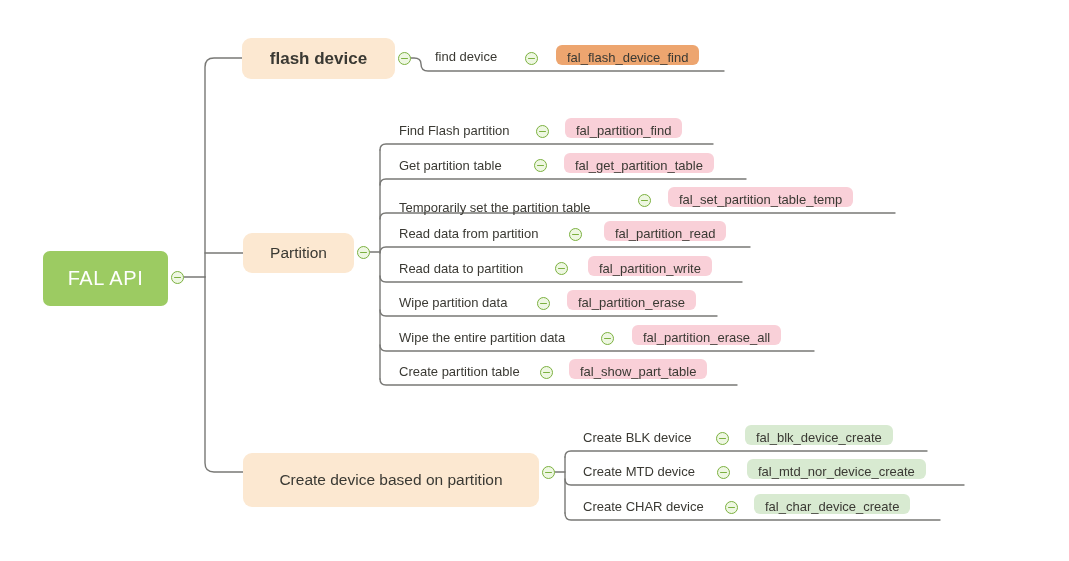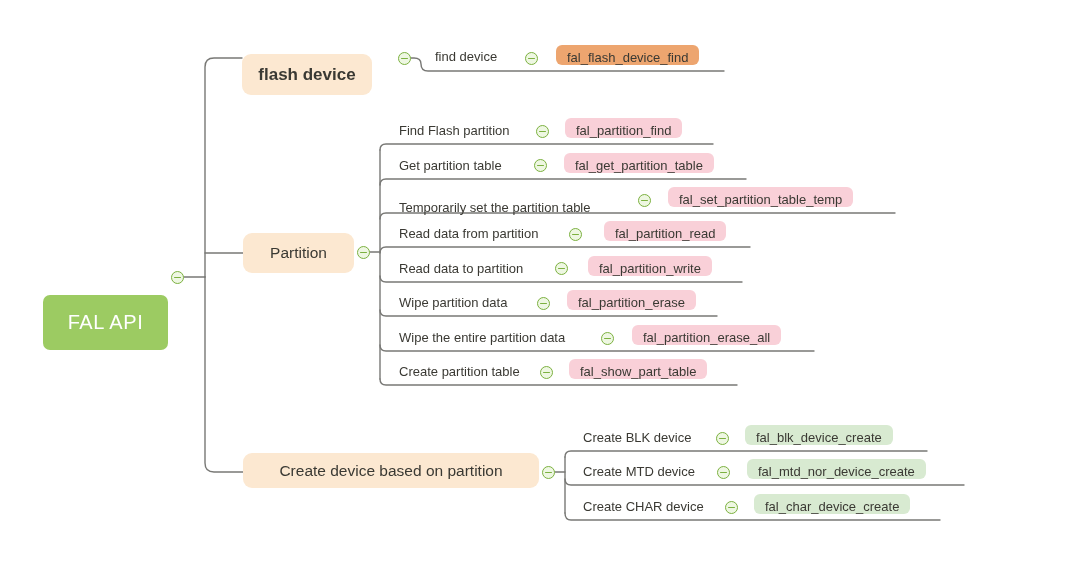--- a/index.html
+++ b/index.html
@@ -70,26 +70,26 @@
     <path d="M380,345 Q380,351 386,351 H814" stroke="#787875"></path>
     <path d="M380,379 Q380,385 386,385 H737" stroke="#787875"></path>
 
     <path d="M555,472 H565" stroke="#787875"></path>
     <path d="M565,457 V513" stroke="#787875"></path>
     <path d="M565,457 Q565,451 571,451 H927" stroke="#787875"></path>
     <path d="M565,479 Q565,485 571,485 H964" stroke="#787875"></path>
     <path d="M565,513 Q565,520 571,520 H940" stroke="#787875"></path>
   </svg>
 
-  <div class="root-topic" style="left:43px;top:251px;width:125px;height:55px;margin-top:44px;">FAL API</div>
+  <div class="root-topic" style="left:43px;top:251px;width:125px;height:55px;">FAL API</div>
   <div class="ci" style="left:171px;top:271px;">
       <div class="minus"></div>
     </div>
 
-  <div class="branch-topic t-lg" style="left:242px;top:54px;width:130px;height:41px;">flash device</div>
+  <div class="branch-topic t-lg" style="left:242px;top:38px;width:153px;height:41px;">flash device</div>
   <div class="ci" style="left:398px;top:52px;">
       <div class="minus"></div>
     </div>
 
   <div class="leaf-label" style="left:435px;top:48px;">find device</div>
   <div class="ci" style="left:525px;top:52px;">
       <div class="minus"></div>
     </div>
   <div class="fn-box fn-orange" style="left:556px;top:45px;">fal_flash_device_find</div>
 
@@ -139,21 +139,21 @@
       <div class="minus"></div>
     </div>
   <div class="fn-box fn-pink" style="left:632px;top:325px;">fal_partition_erase_all</div>
 
   <div class="leaf-label" style="left:399px;top:363px;">Create partition table</div>
   <div class="ci" style="left:540px;top:366px;">
       <div class="minus"></div>
     </div>
   <div class="fn-box fn-pink" style="left:569px;top:359px;">fal_show_part_table</div>
 
-  <div class="branch-topic t-md" style="left:243px;top:453px;width:296px;height:35px;text-align:center;">Create device based on partition</div>
+  <div class="branch-topic t-md" style="left:243px;top:453px;width:296px;height:54px;text-align:center;">Create device based on partition</div>
   <div class="ci" style="left:542px;top:466px;">
       <div class="minus"></div>
     </div>
 
   <div class="leaf-label" style="left:583px;top:429px;">Create BLK device</div>
   <div class="ci" style="left:716px;top:432px;">
       <div class="minus"></div>
     </div>
   <div class="fn-box fn-green" style="left:745px;top:425px;">fal_blk_device_create</div>
 

